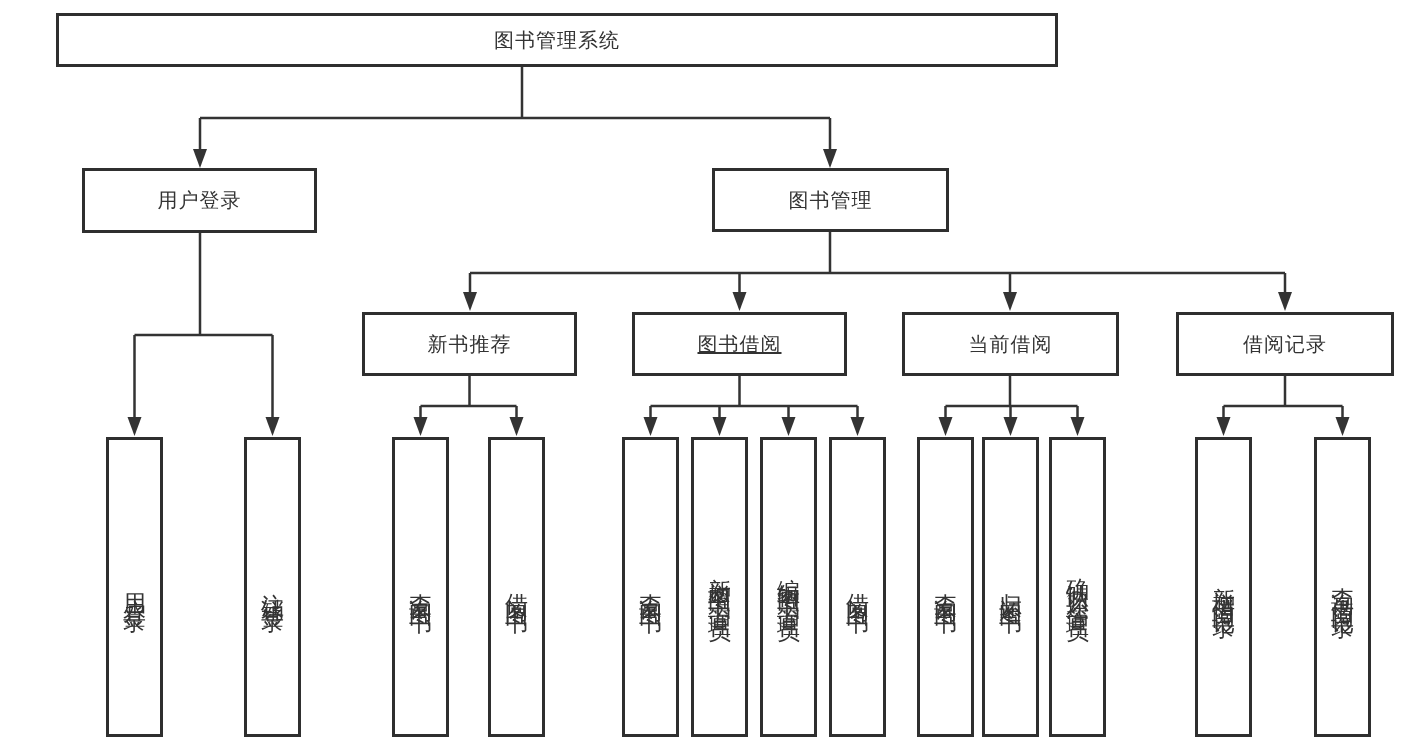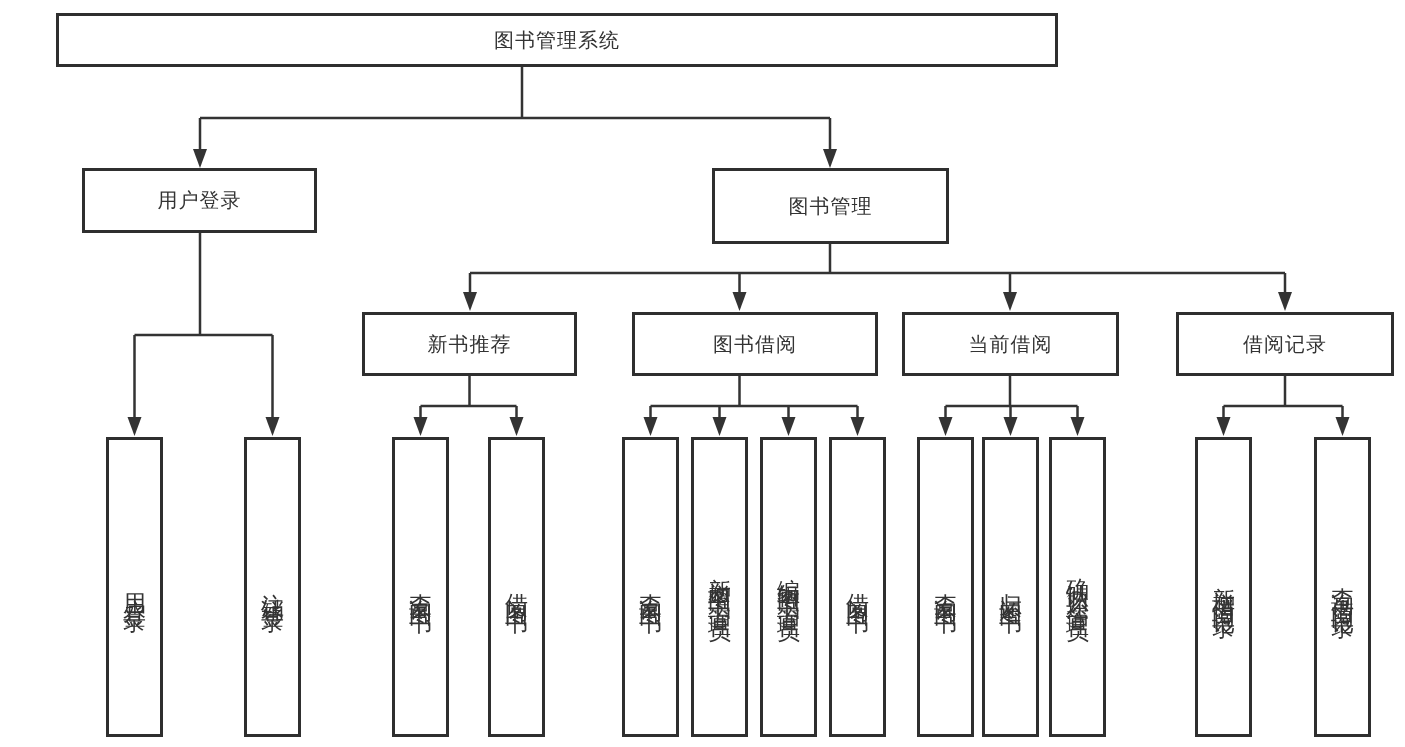--- a/index.html
+++ b/index.html
@@ -115,28 +115,28 @@
     </g>
   </svg>
 
   <div class="hbox" style="left:20px; top:13px; width:1002px; height:54px;margin-left:36px;">
     <span>图书管理系统</span>
   </div>
 
   <div class="hbox" style="left:82px; top:168px; width:235px; height:65px;">
     <span>用户登录</span>
   </div>
-  <div class="hbox" style="left:712px; top:168px; width:237px; height:76px;">
+  <div class="hbox" style="left:712px; top:168px; width:237px; height:64px;">
     <span>图书管理</span>
   </div>
 
   <div class="hbox" style="left:362px; top:312px; width:215px; height:64px;">
     <span>新书推荐</span>
   </div>
-  <div class="hbox" style="left:632px; top:312px; width:246px; height:64px;">
+  <div class="hbox" style="left:632px; top:312px; width:215px; height:64px;text-decoration:underline;">
     <span>图书借阅</span>
   </div>
   <div class="hbox" style="left:902px; top:312px; width:217px; height:64px;">
     <span>当前借阅</span>
   </div>
   <div class="hbox" style="left:1176px; top:312px; width:218px; height:64px;">
     <span>借阅记录</span>
   </div>
 
   <div class="vbox" style="left:106px; top:437px; width:57px; height:300px;">

